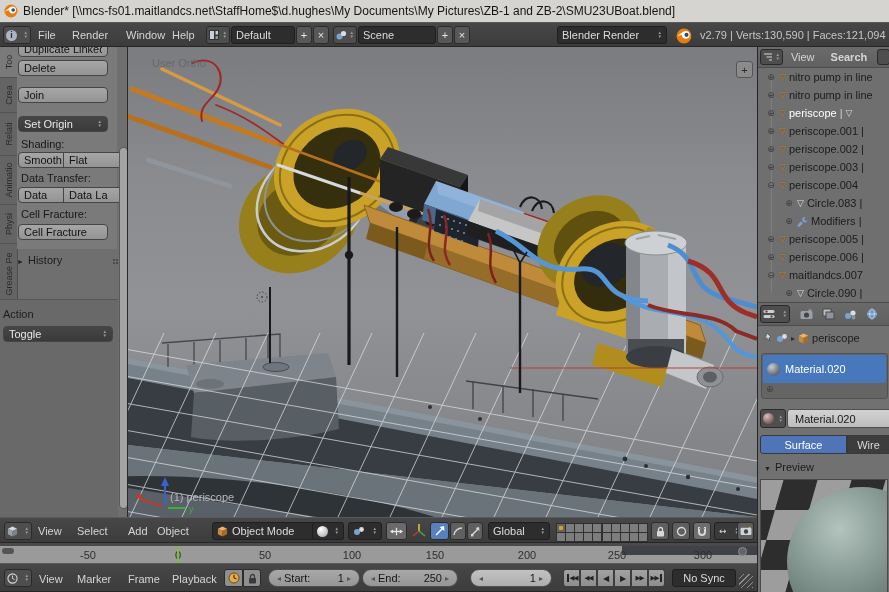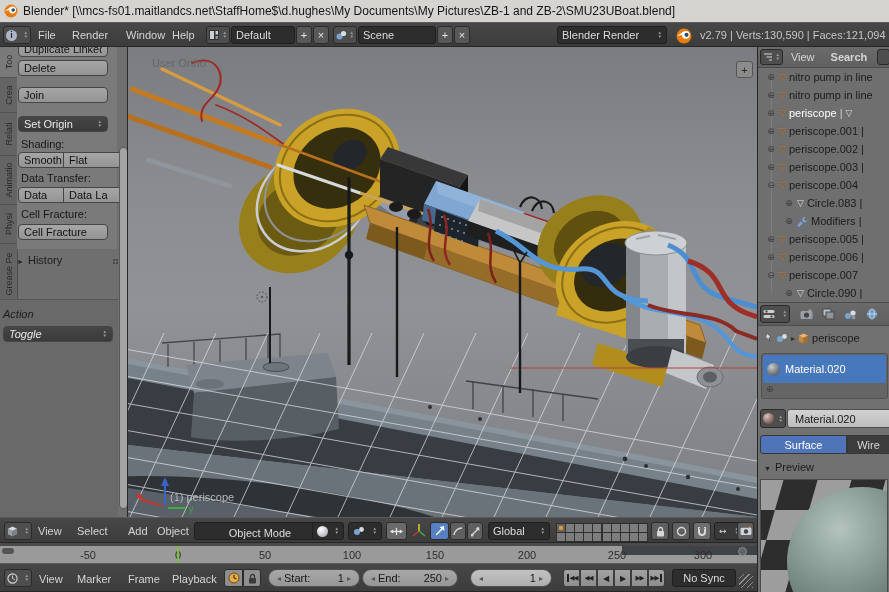--- a/index.html
+++ b/index.html
@@ -34,21 +34,21 @@
   .tbtn.half{width:62px;align-items:center;}
   .tdark{background:linear-gradient(#464646,#3a3a3a);color:#e8e8e8;}
   .tlabel{position:absolute;left:4px;color:#181818;}
   .scrollbar{position:absolute;left:119px;top:100px;width:7px;height:360px;background:#a4a4a4;
              border-radius:4px;border:1px solid #595959;}
   .historyrow{position:absolute;left:17px;top:205px;width:104px;height:16px;color:#1d1d1d;
               display:flex;align-items:center;gap:4px;}
   .historyrow .tri::before{content:"►";font-size:7px;color:#222;}
   .grip{width:2px;height:2px;background:#4b4b4b;margin-left:auto;margin-right:6px;
         box-shadow:3px 0 #4b4b4b,6px 0 #4b4b4b,9px 0 #4b4b4b,0 3px #4b4b4b,3px 3px #4b4b4b,6px 3px #4b4b4b,9px 3px #4b4b4b;}
-  .redozone{position:absolute;left:0;top:252px;width:118px;height:218px;background:#696969;border-top:1px solid #575757;font-style:italic;}
+  .redozone{position:absolute;left:0;top:252px;width:118px;height:218px;background:#696969;border-top:1px solid #575757;}
   
   .viewport{left:128px;top:47px;width:629px;height:470px;overflow:hidden;
             background:linear-gradient(#7b7c7f 0%,#8b8c8f 30%,#919295 55%,#7e7f82 100%);}
   .vplabel{position:absolute;color:#66686b;}
   .vpsel{position:absolute;color:#b4b8bd;}
   .vpadd{position:absolute;width:15px;height:15px;background:#8b8b8b;border:1px solid #555;
          border-radius:3px;color:#2b2b2b;display:flex;align-items:center;justify-content:center;font-size:11px;}
   
   .rightcol{left:757px;top:47px;width:132px;height:545px;background:#6f6f6f;border-left:1px solid #262626;box-sizing:border-box;}
   .outheader{position:absolute;left:0;top:0;width:132px;height:20px;background:linear-gradient(#6b6b6b,#606060);
@@ -522,21 +522,21 @@
       </div>
     <div class="orow" style="top:201px;padding-left:8px;">
         <span class="oexp">⊕</span>
         <span class="omesh">▽</span>
         <span>periscope.006</span>
         <span>|</span>
       </div>
     <div class="orow" style="top:219px;padding-left:8px;">
         <span class="oexp">⊖</span>
         <span class="omesh">▽</span>
-        <span>periscope.007</span>
+        <span>maitlandcs.007</span>
       </div>
     <div class="orow" style="top:237px;padding-left:26px;">
         <span class="oexp">⊕</span>
         <span class="odata">▽</span>
         <span>Circle.090</span>
         <span>|</span>
       </div>
 
     <div class="props">
       <div class="ptabs">
@@ -654,21 +654,21 @@
           <polygon points="6,0.5 11,3 6,5.5 1,3" fill="#d6d9dd"></polygon>
           <polygon points="1,3 6,5.5 6,11.5 1,9" fill="#9aa0a6"></polygon>
           <polygon points="11,3 6,5.5 6,11.5 11,9" fill="#7d8389"></polygon>
         </svg>
       <span class="ud"></span>
     </div>
     <span class="mtx" style="left:38px;">View</span>
     <span class="mtx" style="left:77px;">Select</span>
     <span class="mtx" style="left:128px;">Add</span>
     <span class="mtx" style="left:157px;">Object</span>
-    <div class="dd hitem" style="left:194px;width:132px;flex-direction:column;">
+    <div class="dd hitem" style="left:212px;width:132px;">
       <svg width="11" height="11" viewBox="0 0 12 12">
           <polygon points="6,0.5 11,3 6,5.5 1,3" fill="#efb268"></polygon>
           <polygon points="1,3 6,5.5 6,11.5 1,9" fill="#c78b3d"></polygon>
           <polygon points="11,3 6,5.5 6,11.5 11,9" fill="#a26f2c"></polygon>
         </svg>
       <span>Object Mode</span>
       <span class="ud"></span>
     </div>
     <div class="dd hitem" style="left:312px;width:32px;">
       <span style="width:11px;height:11px;border-radius:50%;background:radial-gradient(circle at 35% 30%,#ffffff,#b9bdc2 70%,#83878c);"></span>

